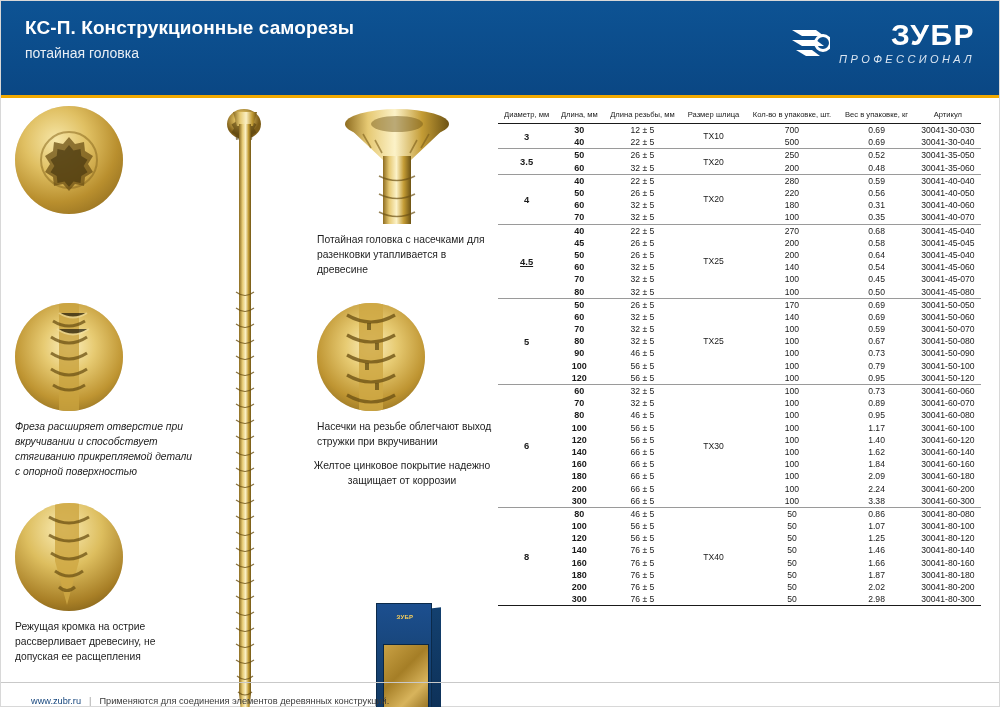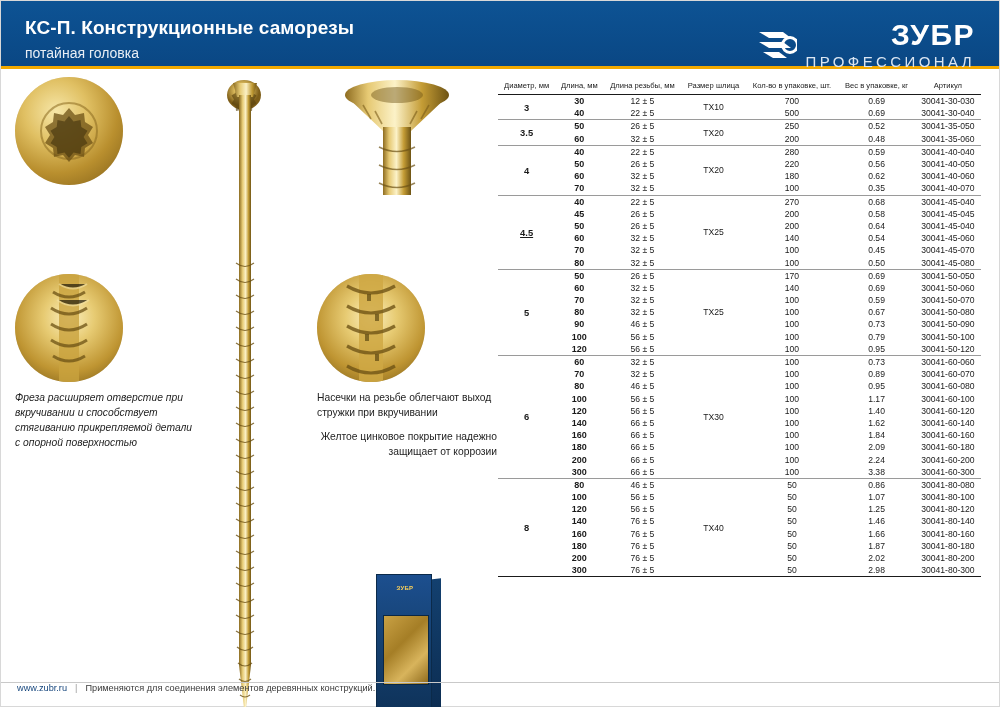--- a/index.html
+++ b/index.html
@@ -19,21 +19,21 @@
     width: 1000px;
     height: 707px;
     box-sizing: border-box;
     border: 1px solid #d8d8d8;
     background: #fff;
   }
 
   
   .header {
     position: relative;
-    height: 65px;
+    height: 94px;
     background: #0b4c8c;
     background: linear-gradient(180deg, #0d5394 0%, #0a4784 100%);
     color: #fff;
     padding: 16px 24px 0 24px;
     box-sizing: border-box;
   }
   .header .title {
     font-size: 19px;
     font-weight: bold;
     letter-spacing: 0.1px;
@@ -61,24 +61,25 @@
   .brand-text {
     text-align: right;
     line-height: 1;
   }
   .brand-name {
     font-size: 30px;
     font-weight: bold;
     letter-spacing: 1.5px;
   }
   .brand-sub {
-    font-size: 15px;
+    font-size: 11px;
     letter-spacing: 3.4px;
     margin-top: 4px;
     color: #dbe6f2;
+    font-style: italic;
   }
   .header-rule {
     height: 3px;
     background: #f2a900;
     width: 100%;
   }
 
   
   .content {
     position: relative;
@@ -109,21 +110,21 @@
     position: relative;
     box-shadow: 0 0 0 1px #e4ddcf inset;
   }
   .photo-circle.big { width: 108px; height: 108px; }
   .feature .caption {
     font-size: 10.3px;
     line-height: 1.45;
     color: #1d1d1d;
     margin-top: 9px;
   }
-  .caption.center { text-align: right; }
+  .caption.center { text-align: center; }
 
   
   .metal-a {
     position: absolute; inset: 0;
     background:
       radial-gradient(circle at 38% 32%, #f7e7a8 0%, #e0c063 32%, #b98f2e 62%, #7d5c17 100%);
   }
   .metal-b {
     position: absolute; inset: 0;
     background:
@@ -253,22 +254,22 @@
     border-bottom: 1px solid #1a1a1a;
   }
 
   
   .footer {
     position: absolute;
     left: 0; right: 0; bottom: 0;
     height: 24px;
     border-top: 1px solid #c9c9c9;
     display: flex;
-    align-items: flex-start;
-    padding: 0 16px;
+    align-items: flex-end;
+    padding: 0 30px;
     box-sizing: border-box;
     font-size: 9.2px;
     color: #3a3a3a;
   }
   .footer .site { color: #16467d; margin-right: 8px; }
   .footer .divider { color: #9a9a9a; margin-right: 8px; }
 </style>
 </head>
 <body>
 
@@ -322,20 +323,36 @@
             </g>
             <g stroke="#f4e3a6" stroke-width="2" opacity=".6">
               <path d="M44 10 q14 9 28 0"></path>
               <path d="M42 26 q16 11 32 0"></path>
             </g>
           </svg>
         </div>
         <div class="caption">Фреза расширяет отверстие при вкручивании и способствует стягиванию прикрепляемой детали с опорной поверхностью</div>
       </div>
 
+      <div class="feature" style="left:14px; top:405px;">
+        <div class="photo-circle big">
+          <div class="metal-c"></div>
+          <svg class="thread-shape" width="108" height="108" viewBox="0 0 108 108">
+            <path d="M40 0 h24 v58 l-12 44 -12 -44 z" fill="#cfa844" opacity=".85"></path>
+            <g fill="none" stroke="#6d5215" stroke-width="3" opacity=".75">
+              <path d="M34 14 q20 12 40 0"></path>
+              <path d="M34 32 q20 12 40 0"></path>
+              <path d="M36 50 q18 12 36 0"></path>
+              <path d="M40 68 q14 10 28 0"></path>
+              <path d="M44 84 q8 7 16 0"></path>
+            </g>
+          </svg>
+        </div>
+        <div class="caption">Режущая кромка на острие рассверливает древесину, не допуская ее расщепления</div>
+      </div>
 
       <div class="screw-head-mini">
         <svg width="54" height="44" viewBox="0 0 54 44">
           <defs>
             <radialGradient id="gmini" cx="45%" cy="35%">
               <stop offset="0%" stop-color="#fbeeb8"></stop>
               <stop offset="45%" stop-color="#dcbb5d"></stop>
               <stop offset="100%" stop-color="#7d5d18"></stop>
             </radialGradient>
           </defs>
@@ -414,20 +431,21 @@
               <path d="M100 36 l-7 13"></path>
                 <path d="M112 30 l-8 14"></path>
             </g>
             <g stroke="#6d5215" stroke-width="1.6" opacity=".7" fill="none">
               <path d="M62 72 q18 9 36 0"></path>
               <path d="M62 90 q18 9 36 0"></path>
               <path d="M62 108 q18 9 36 0"></path>
             </g>
           </svg>
         </div>
+        <div class="caption">Потайная головка с насечками для разенковки утапливается в древесине</div>
       </div>
 
       <div class="feature" style="left:316px; top:205px; width:180px;">
         <div class="photo-circle big">
           <div class="metal-b"></div>
           <svg class="thread-shape" width="108" height="108" viewBox="0 0 108 108">
             <rect x="42" y="0" width="24" height="108" fill="#cfa844" opacity=".85"></rect>
             <g fill="none" stroke="#6d5215" stroke-width="3.2" opacity=".78">
               <path d="M30 12 q24 14 48 0"></path>
               <path d="M30 32 q24 14 48 0"></path>
@@ -523,21 +541,21 @@
               <td class="len">50</td>
               <td>26 ± 5</td>
               <td>220</td>
               <td>0.56</td>
               <td>30041-40-050</td>
             </tr>
             <tr>
               <td class="len">60</td>
               <td>32 ± 5</td>
               <td>180</td>
-              <td>0.62</td>
+              <td>0.31</td>
               <td>30041-40-060</td>
             </tr>
             <tr class="group-end">
               <td class="len">70</td>
               <td>32 ± 5</td>
               <td>100</td>
               <td>0.35</td>
               <td>30041-40-070</td>
             </tr>
             <tr>

